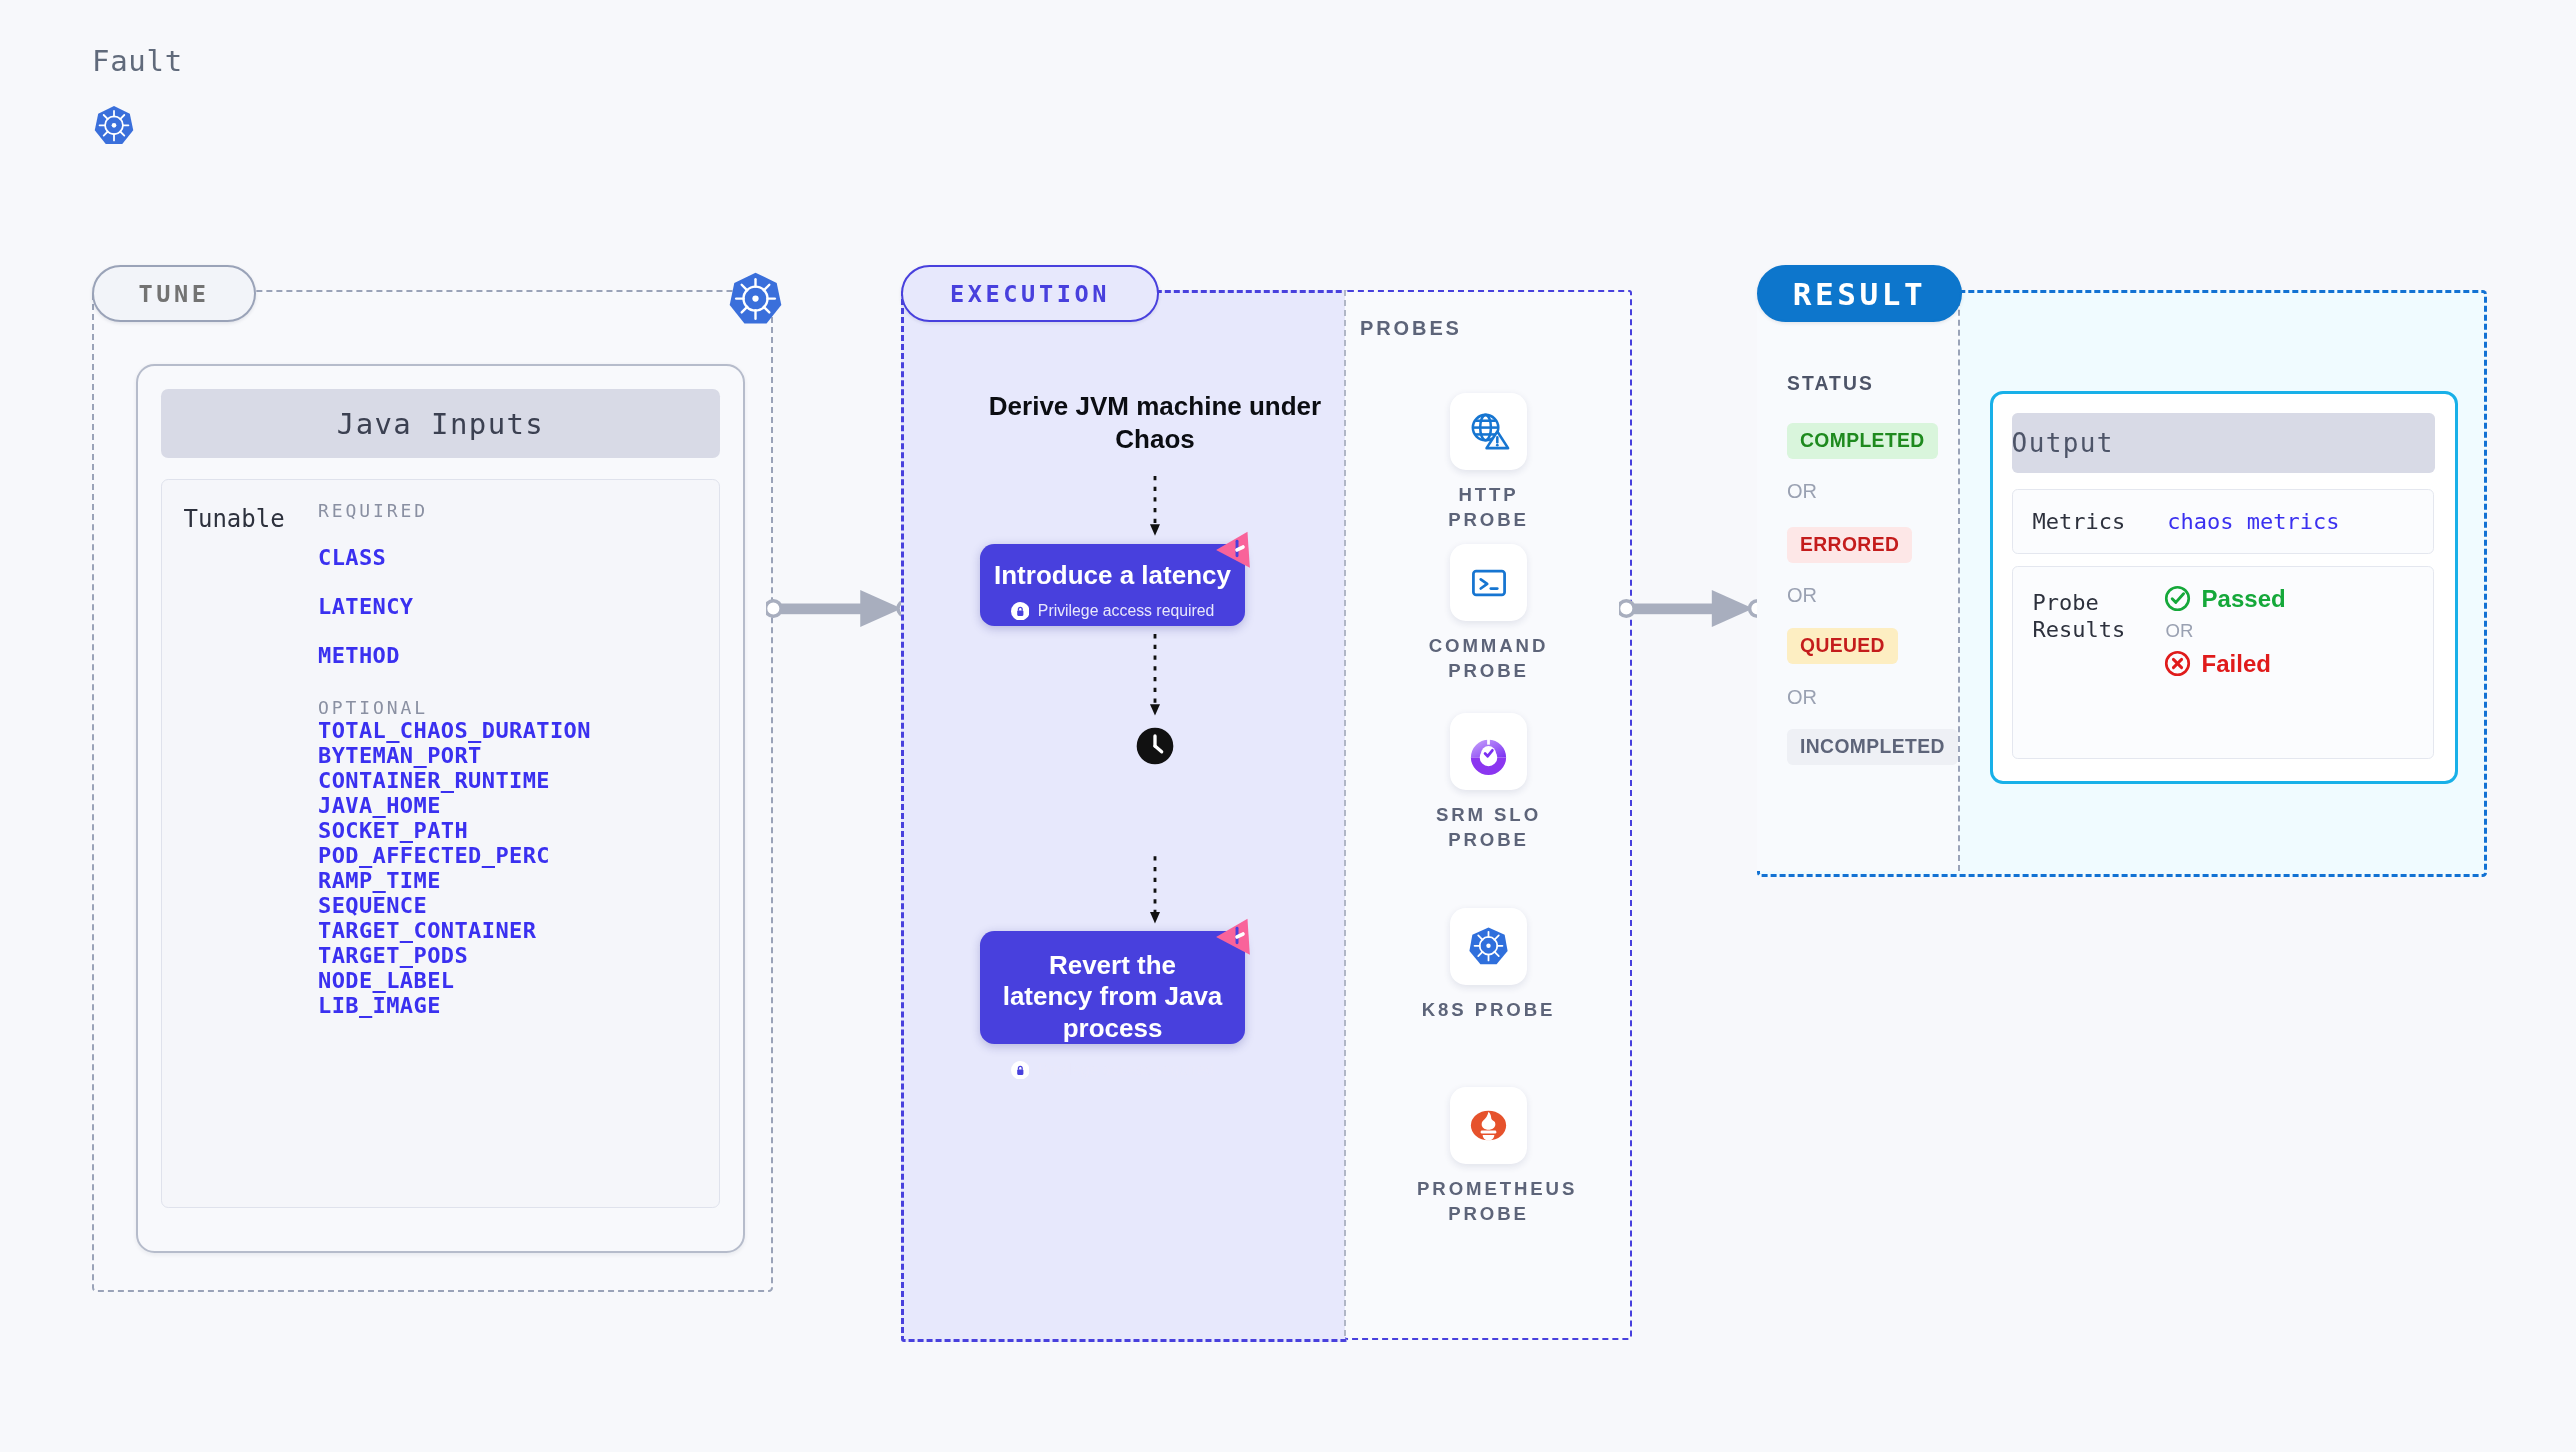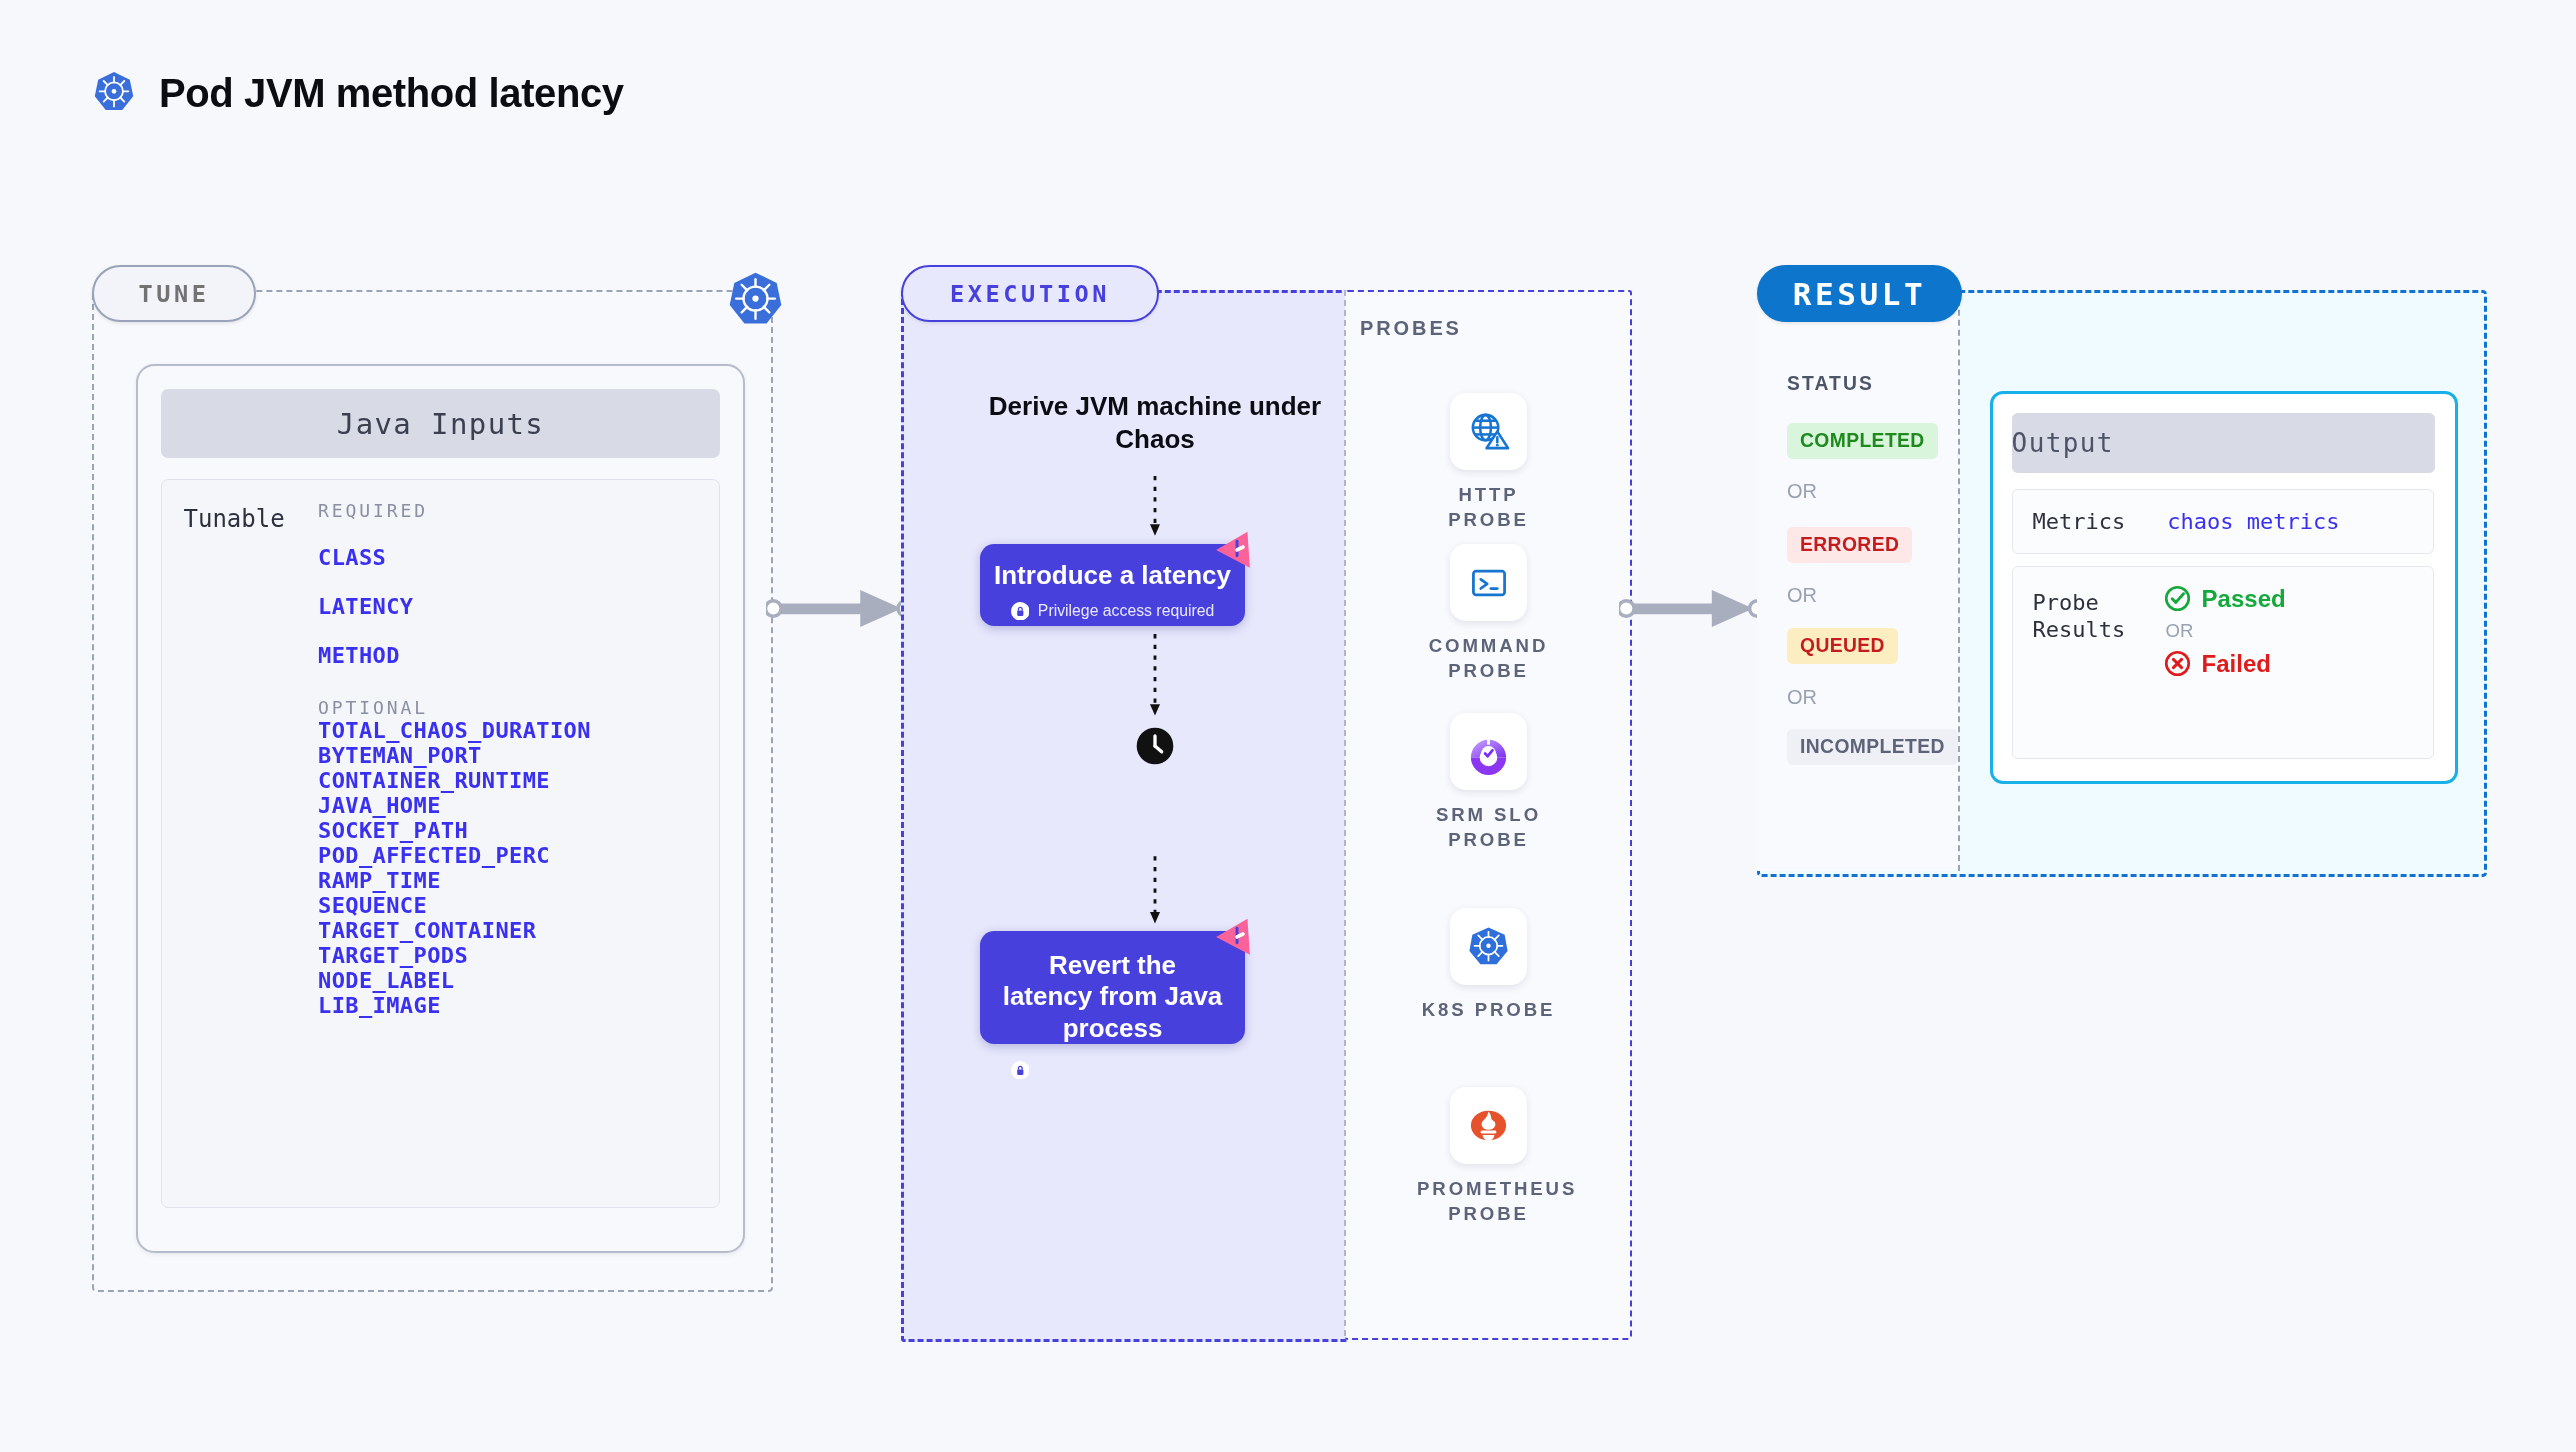--- a/index.html
+++ b/index.html
@@ -113,39 +113,39 @@
   .pr-failed{color:#e01b1b;font-size:24px;font-weight:bold;}
   .pr-or{color:#9aa1b2;font-size:18.6px;margin:7.2px 0 7.2px 2.9px;}
 
   
   .connector{position:absolute;}
 </style>
 </head>
 <body>
 
 <div id="header">
+  <div id="fault-label">Fault</div>
   <div id="title-row">
     <span>
       <svg width="44" height="44" viewBox="0 0 64 64">
         <polygon points="32,3 55,14 60,38 44,58 20,58 4,38 9,14" fill="#3a6fdb"></polygon>
         <g fill="none" stroke="#fff" stroke-width="2.6" stroke-linecap="round">
           <circle cx="32" cy="31" r="13"></circle>
           <circle cx="32" cy="31" r="3.4" fill="#fff" stroke="none"></circle>
           <line x1="32" y1="10" x2="32" y2="18"></line>
           <line x1="32" y1="44" x2="32" y2="53"></line>
           <line x1="11" y1="31" x2="19" y2="31"></line>
           <line x1="45" y1="31" x2="53" y2="31"></line>
           <line x1="17" y1="16" x2="23" y2="22"></line>
           <line x1="41" y1="40" x2="47" y2="46"></line>
           <line x1="47" y1="16" x2="41" y2="22"></line>
           <line x1="23" y1="40" x2="17" y2="46"></line>
         </g>
       </svg>
     </span>
-    <span id="title-text">Pod JVM method latency</span>
   </div>
 </div>
 
 <div id="tune-region"></div>
 <div class="pill" id="tune-pill">TUNE</div>
 
 <div id="k8s-badge-line">
   <svg width="59" height="59" viewBox="0 0 64 64">
     <polygon points="32,3 55,14 60,38 44,58 20,58 4,38 9,14" fill="#3a6fdb"></polygon>
     <g fill="none" stroke="#fff" stroke-width="2.6" stroke-linecap="round">

